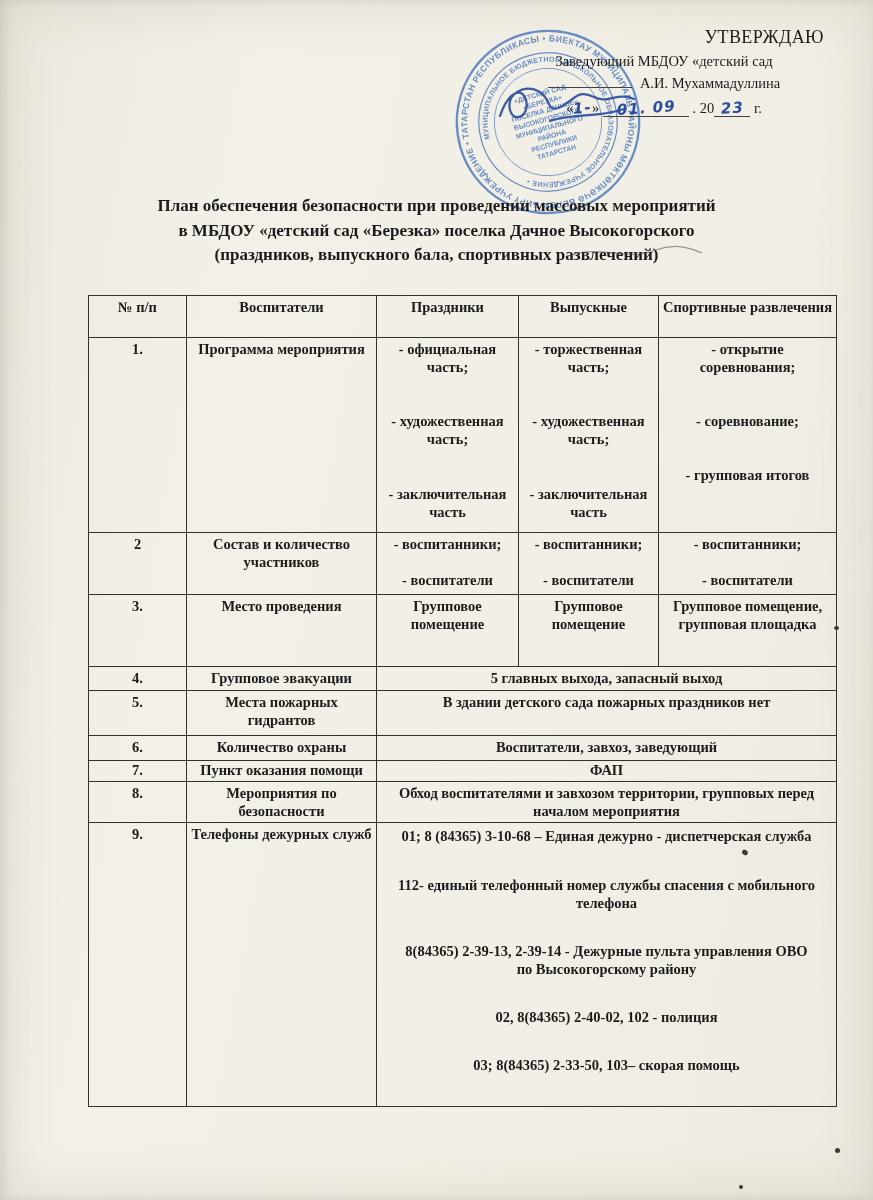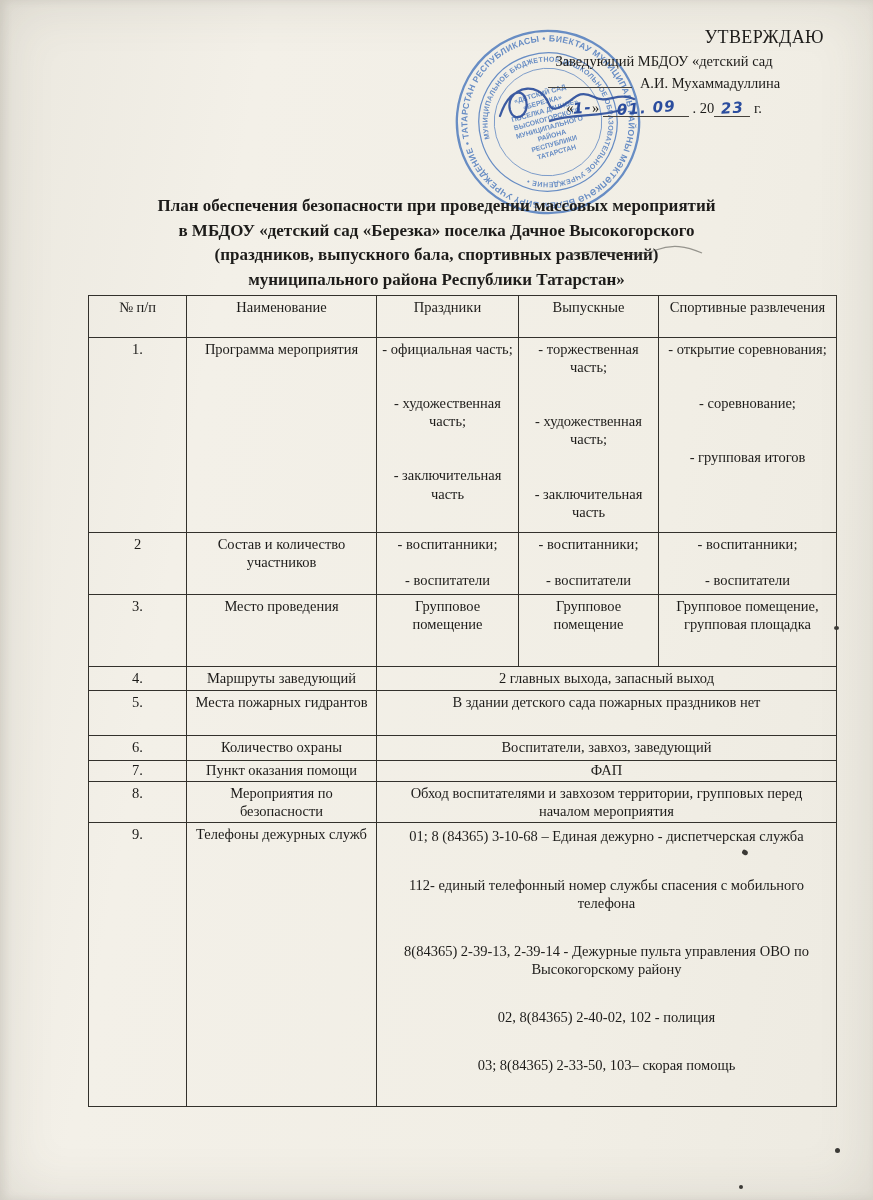--- a/index.html
+++ b/index.html
@@ -46,21 +46,21 @@
   
   .doc-table { position:absolute; top:295px; left:88px; width:748px;
                border-collapse:collapse; table-layout:fixed; font-size:14.5px; line-height:1.25; z-index:2; }
   .doc-table col.c1 { width:98px; }
   .doc-table col.c2 { width:190px; }
   .doc-table col.c3 { width:142px; }
   .doc-table col.c4 { width:140px; }
   .doc-table col.c5 { width:178px; }
   .doc-table th, .doc-table td {
     border:1px solid #33312c; vertical-align:top; text-align:center;
-    padding:2px 3px; font-weight:normal; overflow:hidden;
+    padding:2px 3px; font-weight:bold; overflow:hidden;
   }
   .doc-table th { height:42px; }
   .th-num { text-align:left; padding-left:5px; }
   .th-sport { padding-left:18px; padding-right:18px; }
 
   tr.r1 td { height:195px; }
   tr.r2 td { height:62px; }
   tr.r3 td { height:72px; }
   tr.r4 td { height:24px; }
   tr.r5 td { height:45px; }
@@ -132,39 +132,38 @@
 
   <svg class="signature" viewBox="0 0 155 62">
     <path d="M8,40 C16,16 30,10 34,24 C38,40 22,48 18,34 C14,18 32,8 46,15 C60,22 54,36 66,32 C82,26 84,12 102,21 C114,28 126,16 142,23"></path>
     <path d="M58,45 C80,37 108,42 132,33"></path>
   </svg>
 
   <div class="title">
     <div>План обеспечения безопасности при проведении массовых мероприятий</div>
     <div>в МБДОУ «детский сад «Березка» поселка Дачное Высокогорского</div>
     <div>(праздников, выпускного бала, спортивных развлечений)</div>
-    <div>муниципального района Республики Татарстан»</div>
   </div>
 
   <svg class="artifact-swirl" viewBox="0 0 140 26">
     <path d="M2,16 C28,4 58,22 88,10 C104,4 118,6 134,13"></path>
   </svg>
 
   <table class="doc-table">
     <colgroup>
         <col class="c1">
         <col class="c2">
         <col class="c3">
         <col class="c4">
         <col class="c5">
       </colgroup>
     <tbody>
       <tr>
         <th class="th-num">№ п/п</th>
-        <th>Наименование</th>
+        <th>Воспитатели</th>
         <th>Праздники</th>
         <th>Выпускные</th>
         <th class="th-sport">Спортивные развлечения</th>
       </tr>
 
       <tr class="r1">
         <td>1.</td>
         <td>Программа мероприятия</td>
         <td>
           <div class="ln">- официальная часть;</div>
@@ -209,22 +208,22 @@
         <td>
           <div class="ln">Групповое помещение</div>
         </td>
         <td>
           <div class="ln">Групповое помещение, групповая площадка</div>
         </td>
       </tr>
 
       <tr class="r4">
         <td>4.</td>
-        <td>Маршруты заведующий</td>
-        <td colspan="3">2 главных выхода, запасный выход</td>
+        <td>Групповое эвакуации</td>
+        <td colspan="3">5 главных выхода, запасный выход</td>
       </tr>
 
       <tr class="r5">
         <td>5.</td>
         <td>Места пожарных гидрантов</td>
         <td colspan="3">В здании детского сада пожарных праздников нет</td>
       </tr>
 
       <tr class="r6">
         <td>6.</td>

